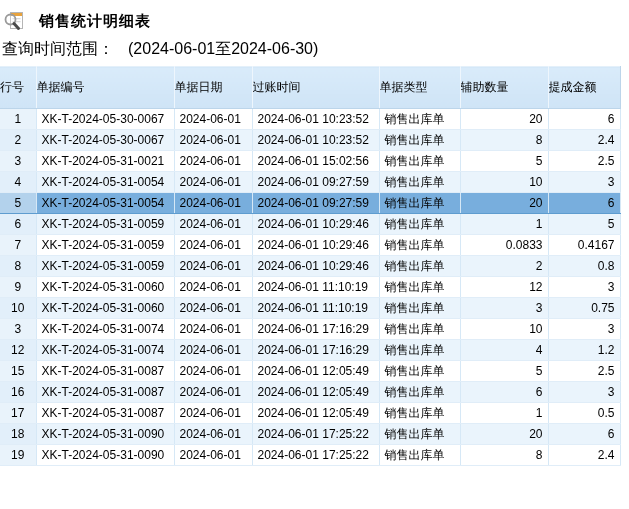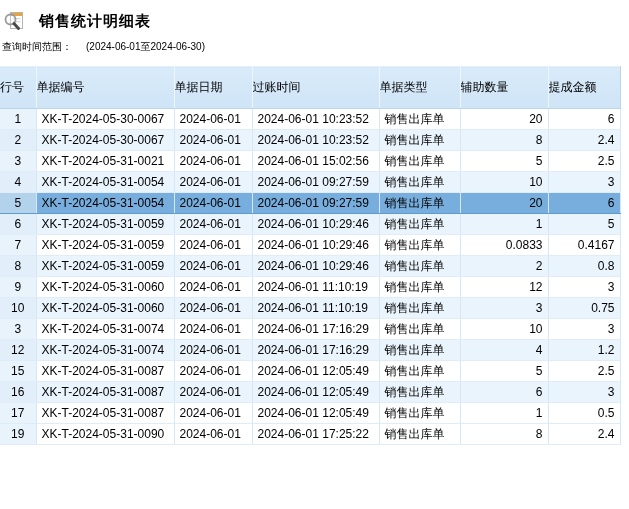--- a/index.html
+++ b/index.html
@@ -15,22 +15,22 @@
     --grid-line:#d6e8f6;
   }
   .title-bar{
     display:flex;align-items:center;gap:7px;
     padding:8px 0 0 4px;height:26px;
   }
   .title-bar h1{
     margin:8px;font-size:15px;font-weight:bold;letter-spacing:1px;
   }
   .query-line{
-    display:flex;
-    font-size:10px;padding:6px 0 0 2px;height:18px;
+    display:flex;align-items:center;
+    font-size:16px;padding:6px 0 0 2px;height:18px;
   }
   .query-line .q-value{margin-left:14px;}
   .report-table{
     margin-top:8px;
     border-collapse:collapse;table-layout:fixed;
     width:620px;font-size:12px;
   }
   .report-table thead th{
     background:linear-gradient(#d9ebfa,var(--header-bg));
     height:41px;font-weight:normal;font-size:12px;
@@ -225,20 +225,29 @@
       </tr>
       <tr>
         <td class="ac num">17</td>
         <td class="al">XK-T-2024-05-31-0087</td>
         <td class="al">2024-06-01</td>
         <td class="al">2024-06-01 12:05:49</td>
         <td class="al">销售出库单</td>
         <td class="ar">1</td>
         <td class="ar">0.5</td>
       </tr>
+      <tr class="even">
+        <td class="ac num">18</td>
+        <td class="al">XK-T-2024-05-31-0090</td>
+        <td class="al">2024-06-01</td>
+        <td class="al">2024-06-01 17:25:22</td>
+        <td class="al">销售出库单</td>
+        <td class="ar">20</td>
+        <td class="ar">6</td>
+      </tr>
       <tr>
         <td class="ac num">19</td>
         <td class="al">XK-T-2024-05-31-0090</td>
         <td class="al">2024-06-01</td>
         <td class="al">2024-06-01 17:25:22</td>
         <td class="al">销售出库单</td>
         <td class="ar">8</td>
         <td class="ar">2.4</td>
       </tr>
     </tbody>

